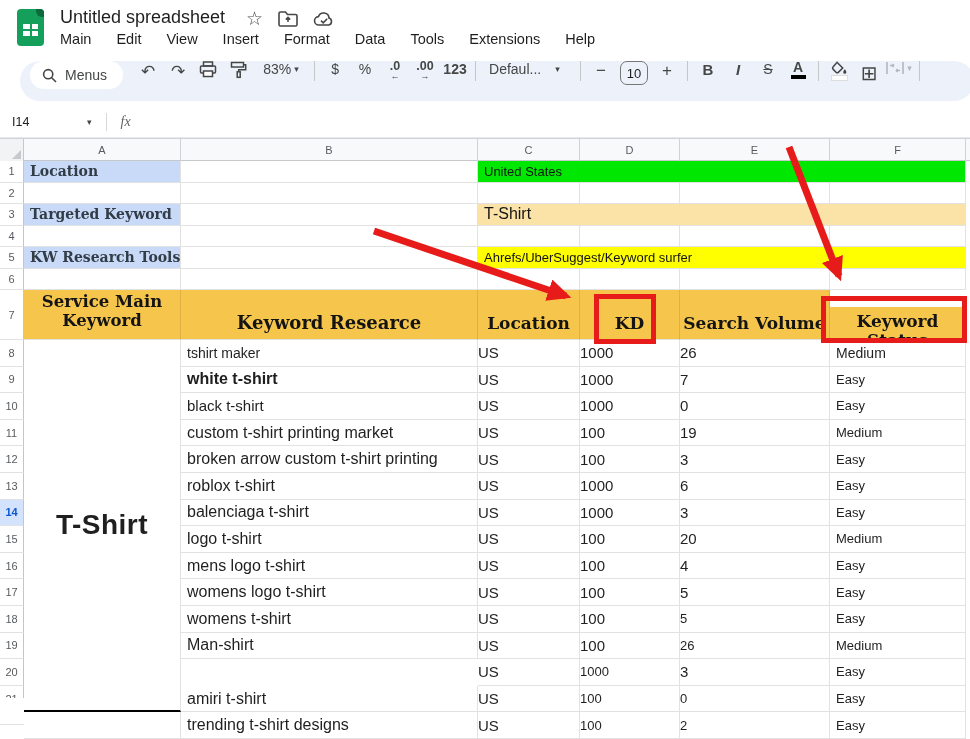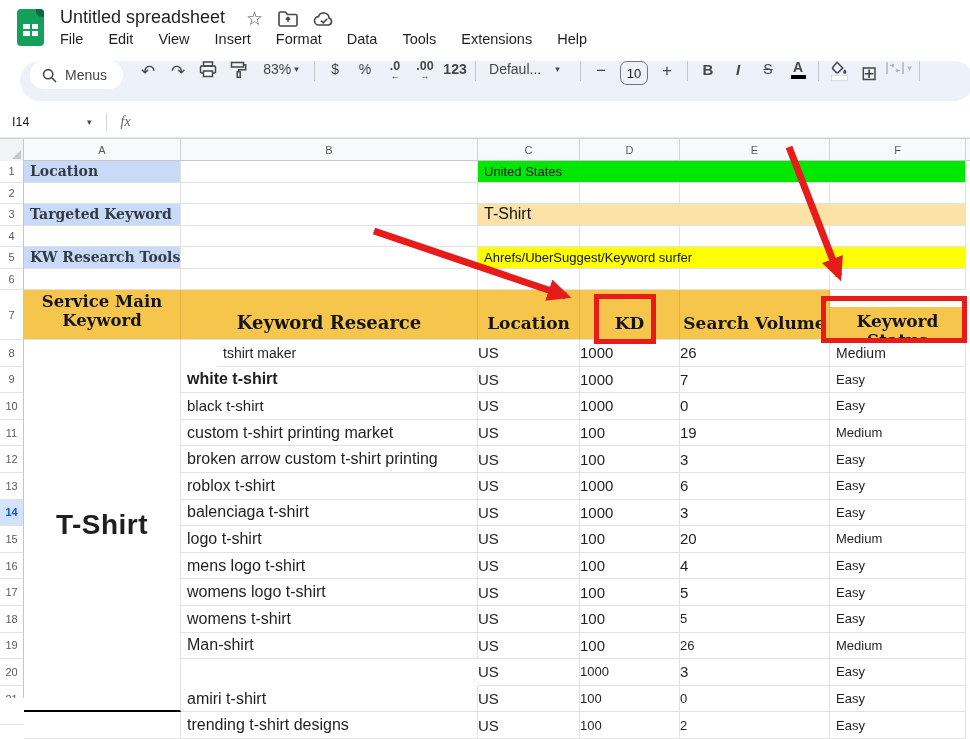--- a/index.html
+++ b/index.html
@@ -95,21 +95,21 @@
         </svg>
     </span>
     <span>
       <svg class="icon-svg" width="22" height="16" viewBox="0 0 22 16">
           <path d="M6 14a4.2 4.2 0 0 1-.5-8.4A5.4 5.4 0 0 1 16 7.1 3.6 3.6 0 0 1 15.8 14z" fill="none" stroke="#444746" stroke-width="1.6"></path>
           <path d="M8 9.7l2.2 2.1 4-4" fill="none" stroke="#444746" stroke-width="1.6"></path>
         </svg>
     </span>
   </div>
   <div class="menubar">
-    <span>File</span>
+    <span>Main</span>
     <span>Edit</span>
     <span>View</span>
     <span>Insert</span>
     <span>Format</span>
     <span>Data</span>
     <span>Tools</span>
     <span>Extensions</span>
     <span>Help</span>
   </div>
 </div>
@@ -280,21 +280,21 @@
     <div class="cell serif" style="left: 24px; top: 43px; width: 157px; height: 21.5px; background: rgb(201, 218, 248); padding-left: 6px; font-size: 14px; font-weight: 600; color: rgb(50, 60, 70);">Targeted Keyword</div>
     <div class="cell" style="left: 478px; top: 43px; width: 488px; height: 21.5px; background: rgb(251, 226, 167); padding-left: 6px; font-size: 16px; color: rgb(20, 20, 20);">T-Shirt</div>
     <div class="cell serif" style="left: 24px; top: 86px; width: 157px; height: 21.5px; background: rgb(201, 218, 248); padding-left: 6px; font-size: 14px; font-weight: 600; color: rgb(50, 60, 70);">KW Research Tools</div>
     <div class="cell" style="left: 478px; top: 86px; width: 488px; height: 21.5px; background: rgb(255, 255, 0); padding-left: 6px; font-size: 13px; color: rgb(20, 20, 20);">Ahrefs/UberSuggest/Keyword surfer</div>
     <div class="cell serif hdrcell" style="left: 24px; top: 129px; width: 157px; height: 50px; background: rgb(246, 198, 76); border-right-color: rgba(0, 0, 0, 0.1); font-size: 16.5px; align-items: center;">Service Main Keyword</div>
     <div class="cell serif hdrcell" style="left: 181px; top: 129px; width: 297px; height: 50px; background: rgb(246, 198, 76); border-right-color: rgba(0, 0, 0, 0.1); font-size: 18px;">Keyword Researce</div>
     <div class="cell serif hdrcell" style="left: 478px; top: 129px; width: 102px; height: 50px; background: rgb(246, 198, 76); border-right-color: rgba(0, 0, 0, 0.1); font-size: 17px;">Location</div>
     <div class="cell serif hdrcell" style="left: 580px; top: 129px; width: 100px; height: 50px; background: rgb(246, 198, 76); border-right-color: rgba(0, 0, 0, 0.1); font-size: 17px;">KD</div>
     <div class="cell serif hdrcell" style="left: 680px; top: 129px; width: 150px; height: 50px; background: rgb(246, 198, 76); border-right-color: rgba(0, 0, 0, 0.1); font-size: 17px;">Search Volume</div>
     <div class="cell serif hdrcell" style="left: 830px; top: 146px; width: 136px; height: 50px; background: rgb(246, 198, 76); border-right-color: rgba(0, 0, 0, 0.1); font-size: 17px;">Keyword Status</div>
-    <div class="cell" style="left: 181px; top: 179px; width: 297px; height: 26.6px; padding-left: 6px; font-size: 14px; margin-left: 36px;">tshirt maker</div>
+    <div class="cell" style="left: 181px; top: 179px; width: 297px; height: 26.6px; padding-left: 6px; font-size: 14px;">tshirt maker</div>
     <div class="cell center" style="left: 478px; top: 179px; width: 102px; height: 26.6px; font-size: 15px;">US</div>
     <div class="cell center" style="left: 580px; top: 179px; width: 100px; height: 26.6px; font-size: 15px;">1000</div>
     <div class="cell center" style="left: 680px; top: 179px; width: 150px; height: 26.6px; font-size: 15px;">26</div>
     <div class="cell" style="left: 830px; top: 179px; width: 136px; height: 26.6px; padding-left: 6px; font-size: 14px;">Medium</div>
     <div class="cell" style="left: 181px; top: 205.6px; width: 297px; height: 26.6px; padding-left: 6px; font-size: 16px; font-weight: bold;">white t-shirt</div>
     <div class="cell center" style="left: 478px; top: 205.6px; width: 102px; height: 26.6px; font-size: 15px;">US</div>
     <div class="cell center" style="left: 580px; top: 205.6px; width: 100px; height: 26.6px; font-size: 15px;">1000</div>
     <div class="cell center" style="left: 680px; top: 205.6px; width: 150px; height: 26.6px; font-size: 15px;">7</div>
     <div class="cell" style="left: 830px; top: 205.6px; width: 136px; height: 26.6px; padding-left: 6px; font-size: 13px;">Easy</div>
     <div class="cell" style="left: 181px; top: 232.2px; width: 297px; height: 26.6px; padding-left: 6px; font-size: 15px;">black t-shirt</div>

